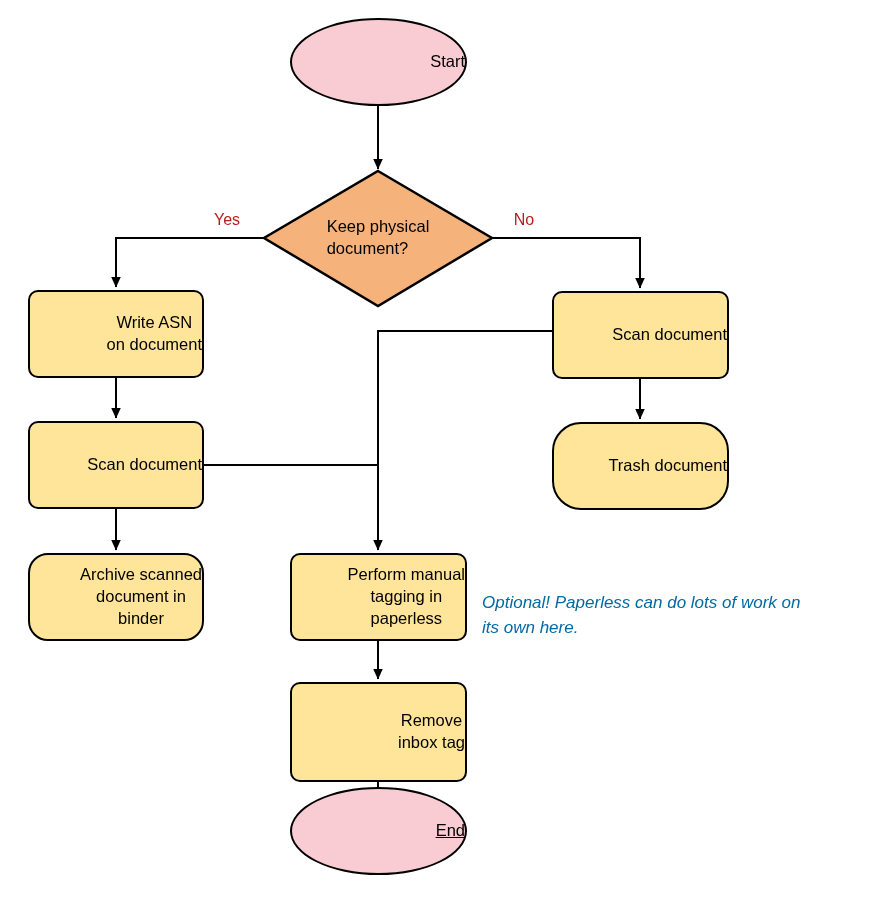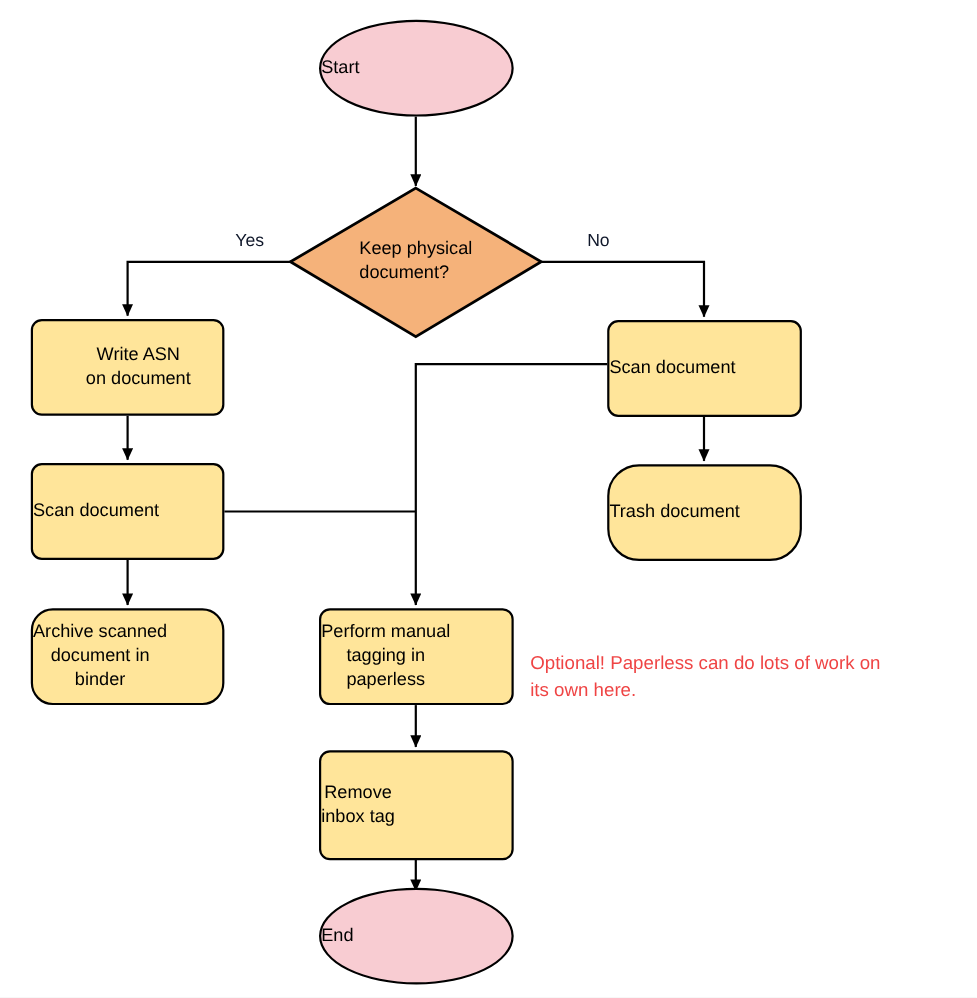--- a/index.html
+++ b/index.html
@@ -20,21 +20,21 @@
     position: absolute;
     left: 0; top: 0;
     width: 888px; height: 907px;
     z-index: 0;
   }
   .node {
     position: absolute;
     z-index: 1;
     display: flex;
     align-items: center;
-    justify-content: flex-start;
+    justify-content: flex-end;
     text-align: center;
     box-sizing: border-box;
     font-size: 16.5px;
     color: #000000;
     line-height: 1.32;
   }
   .nlabel {
     white-space: pre-line;
   }
   .terminal {
@@ -54,46 +54,47 @@
     align-items: center;
     justify-content: center;
     font-size: 16.5px;
     color: #000000;
     line-height: 1.32;
   }
   .edge-label {
     position: absolute;
     z-index: 1;
     font-size: 16px;
-    color: #0f172a;
+    color: #b91c1c;
     text-align: center;
   }
   .annotation {
     position: absolute;
     z-index: 1;
     font-size: 17px;
-    color: #ef4444;
+    font-style: italic;
+    color: #0369a1;
     line-height: 1.45;
     white-space: pre-line;
   }
 
   
   #n-start    { left: 290px; top: 18px;  width: 177px; height: 88px; }
   #n-write    { left: 28px;  top: 290px; width: 176px; height: 88px; padding-left: 48px; }
   #n-scan-l   { left: 28px;  top: 421px; width: 176px; height: 88px; }
   #n-archive  { left: 28px;  top: 553px; width: 176px; height: 88px; border-radius: 20px; }
   #n-scan-r   { left: 552px; top: 291px; width: 177px; height: 88px; }
   #n-trash    { left: 552px; top: 422px; width: 177px; height: 88px; border-radius: 29px; }
   #n-tagging  { left: 290px; top: 553px; width: 177px; height: 88px; }
   #n-remove   { left: 290px; top: 682px; width: 177px; height: 100px; }
-  #n-end      { left: 290px; top: 807px; width: 177px; height: 88px; }
+  #n-end      { left: 290px; top: 787px; width: 177px; height: 88px; text-decoration: underline; }
   #n-decision-text { left: 288px; top: 196px; width: 180px; height: 84px; }
 
   #lbl-yes { left: 204px; top: 211px; width: 46px; }
-  #lbl-no  { left: 524px; top: 211px; width: 40px; }
+  #lbl-no  { left: 504px; top: 211px; width: 40px; }
   #note    { left: 482px; top: 591px; width: 400px; }
 </style>
 </head>
 <body>
 
 <div class="canvas">
 
   <svg class="wires" viewBox="0 0 888 907" xmlns="http://www.w3.org/2000/svg">
     <defs>
       <marker id="arrow" markerWidth="14" markerHeight="14" refX="10.5" refY="5" orient="auto" markerUnits="userSpaceOnUse">

